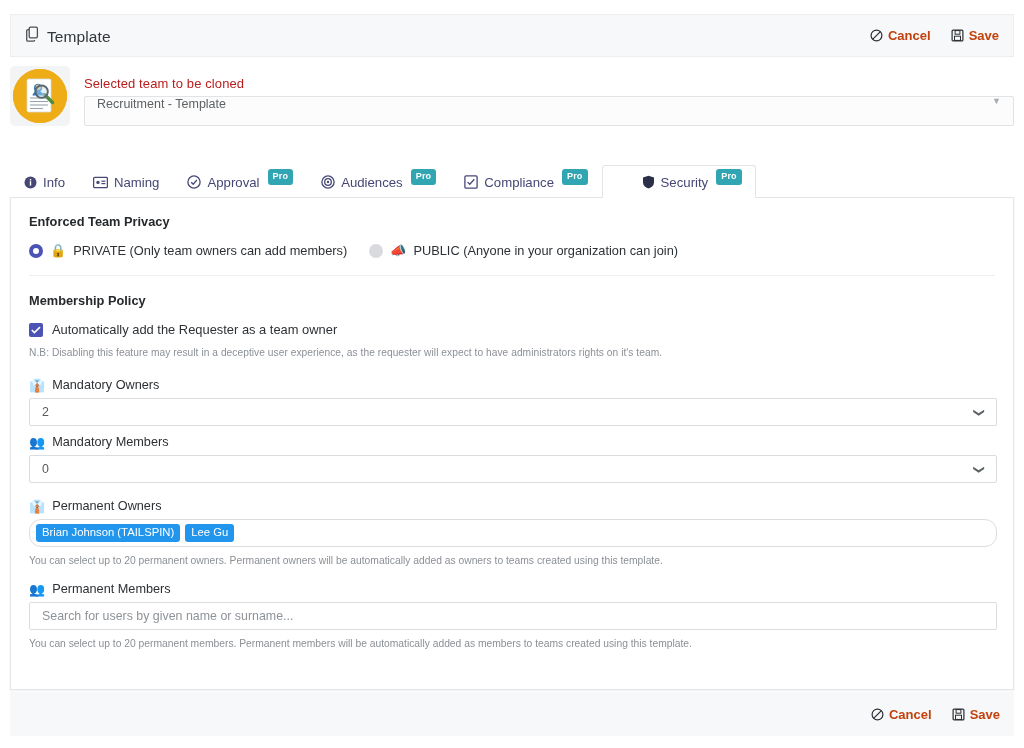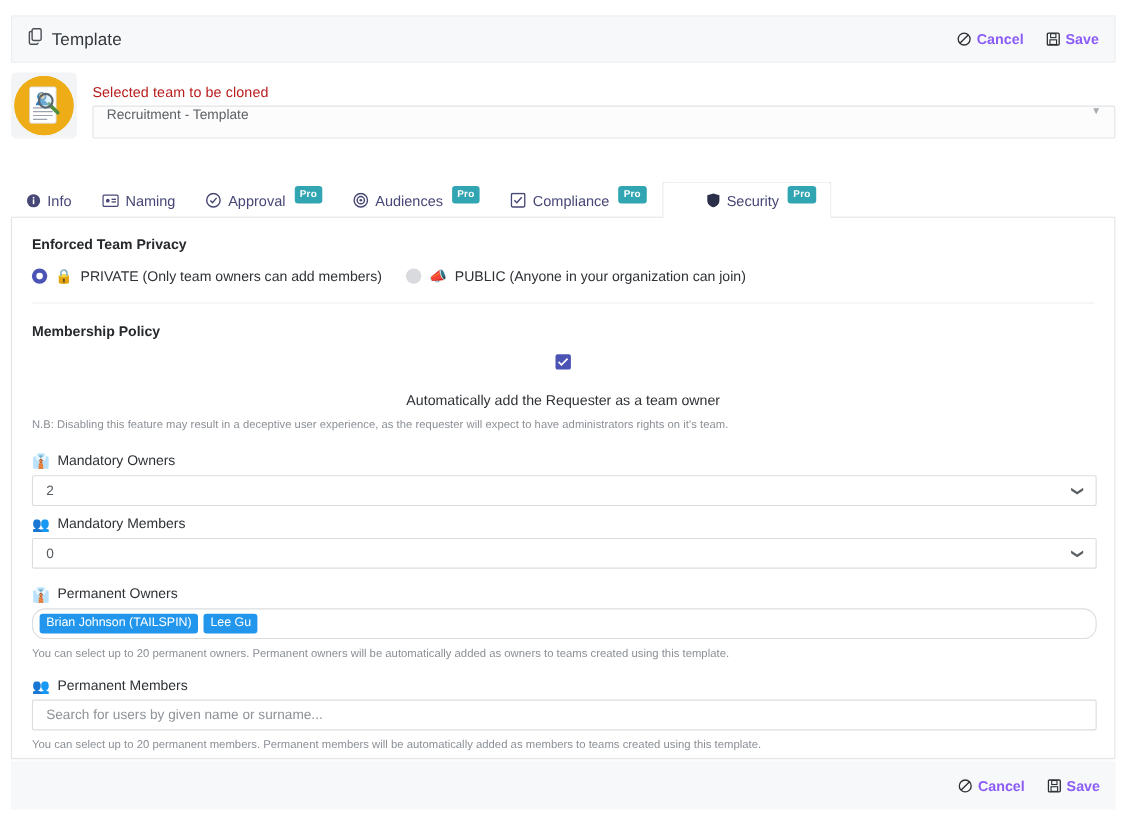--- a/index.html
+++ b/index.html
@@ -29,21 +29,21 @@
   .topbar-title {
     display: flex; align-items: flex-end; gap: 7px;
     font-size: 15.5px; color: #32373c; letter-spacing: .1px;
   }
   .topbar-actions {
     margin-left: auto;
     display: flex; align-items: center; gap: 20px;
   }
   .act {
     display: flex; align-items: center; gap: 5px;
-    font-size: 13px; font-weight: bold; color: #8b5cf6;
+    font-size: 13px; font-weight: bold; color: #c2410c;
     cursor: pointer; white-space: nowrap;
   }
   .act svg { display: block; }
 
   
   .headrow {
     position: absolute; left: 10px; top: 66px;
     width: 1004px; height: 70px;
   }
   .team-icon-wrap {
@@ -168,24 +168,23 @@
     left: 4px; top: 4px; width: 6px; height: 6px;
     border-radius: 50%;
     background: #ffffff;
   }
   .emoji {
     font-size: 13px; line-height: 1;
     display: inline-block;
   }
 
   .check-row {
-    display: flex; align-items: center; gap: 20px;
+    display: flex; align-items: center; gap: 9px;
     font-size: 12.9px; color: #2d3135;
     cursor: pointer;
-    flex-direction: column;
   }
   .cbox {
     width: 14px; height: 14px; flex: 0 0 14px;
     background: #4b53b5; border-radius: 2px;
     position: relative;
   }
   .cbox svg { position: absolute; left: 2px; top: 3px; }
   .note {
     font-size: 10.2px; color: #8b9096;
     margin-top: 10px;

